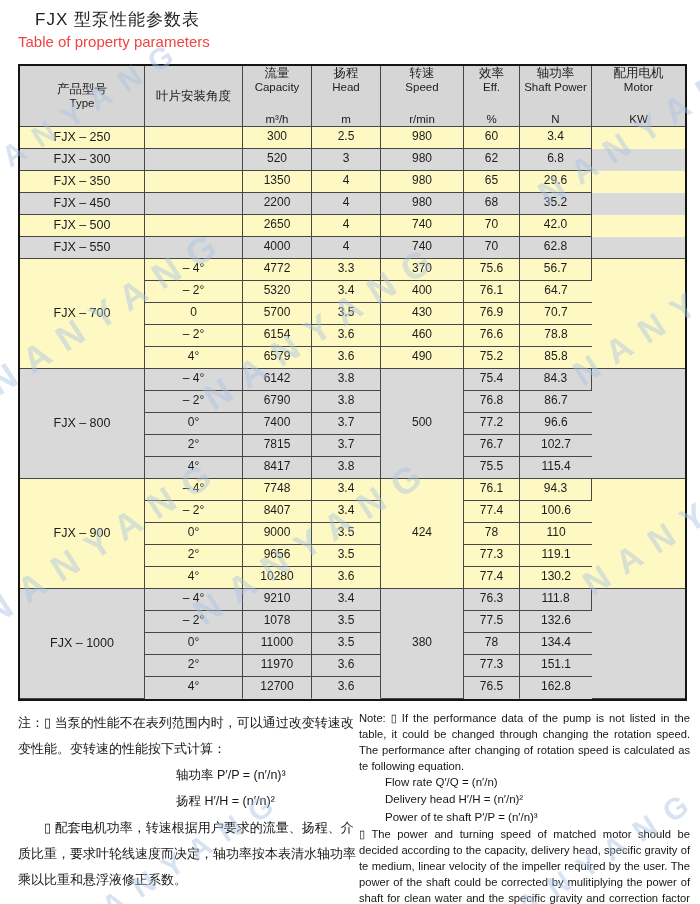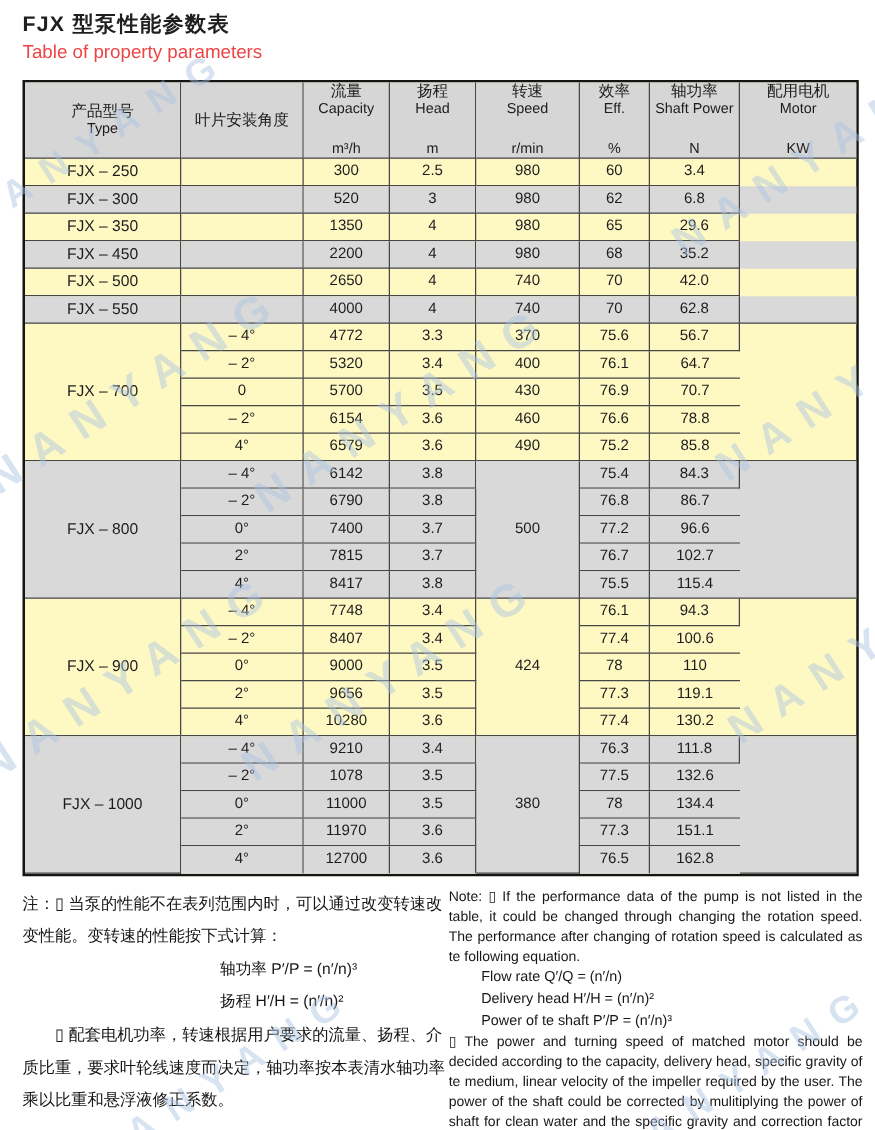--- a/index.html
+++ b/index.html
@@ -1,21 +1,21 @@
 <!DOCTYPE html>
 <html><head>
 <meta charset="utf-8">
 <style>
   html,body{margin:0;padding:0;}
   body{
     width:700px;height:904px;position:relative;overflow:hidden;
     background:#ffffff;color:#1f1f1f;
     font-family:"Liberation Sans", sans-serif;
   }
-  .title-zh{position:absolute;left:18px;top:8px;font-size:17px;font-weight:700;letter-spacing:1px;}
+  .title-zh{position:absolute;left:35px;top:8px;font-size:17px;font-weight:400;letter-spacing:1px;}
   .title-en{position:absolute;left:18px;top:33px;font-size:15px;color:#ef4444;}
 
   table.perf{
     position:absolute;left:18px;top:64px;width:665px;
     border:2px solid #151515;border-collapse:separate;border-spacing:0;
     table-layout:fixed;background:#fef9c3;
   }
   td,th{
     box-sizing:border-box;height:22px;padding:0 2px;
     border-right:1px solid #474747;border-bottom:1px solid #474747;

